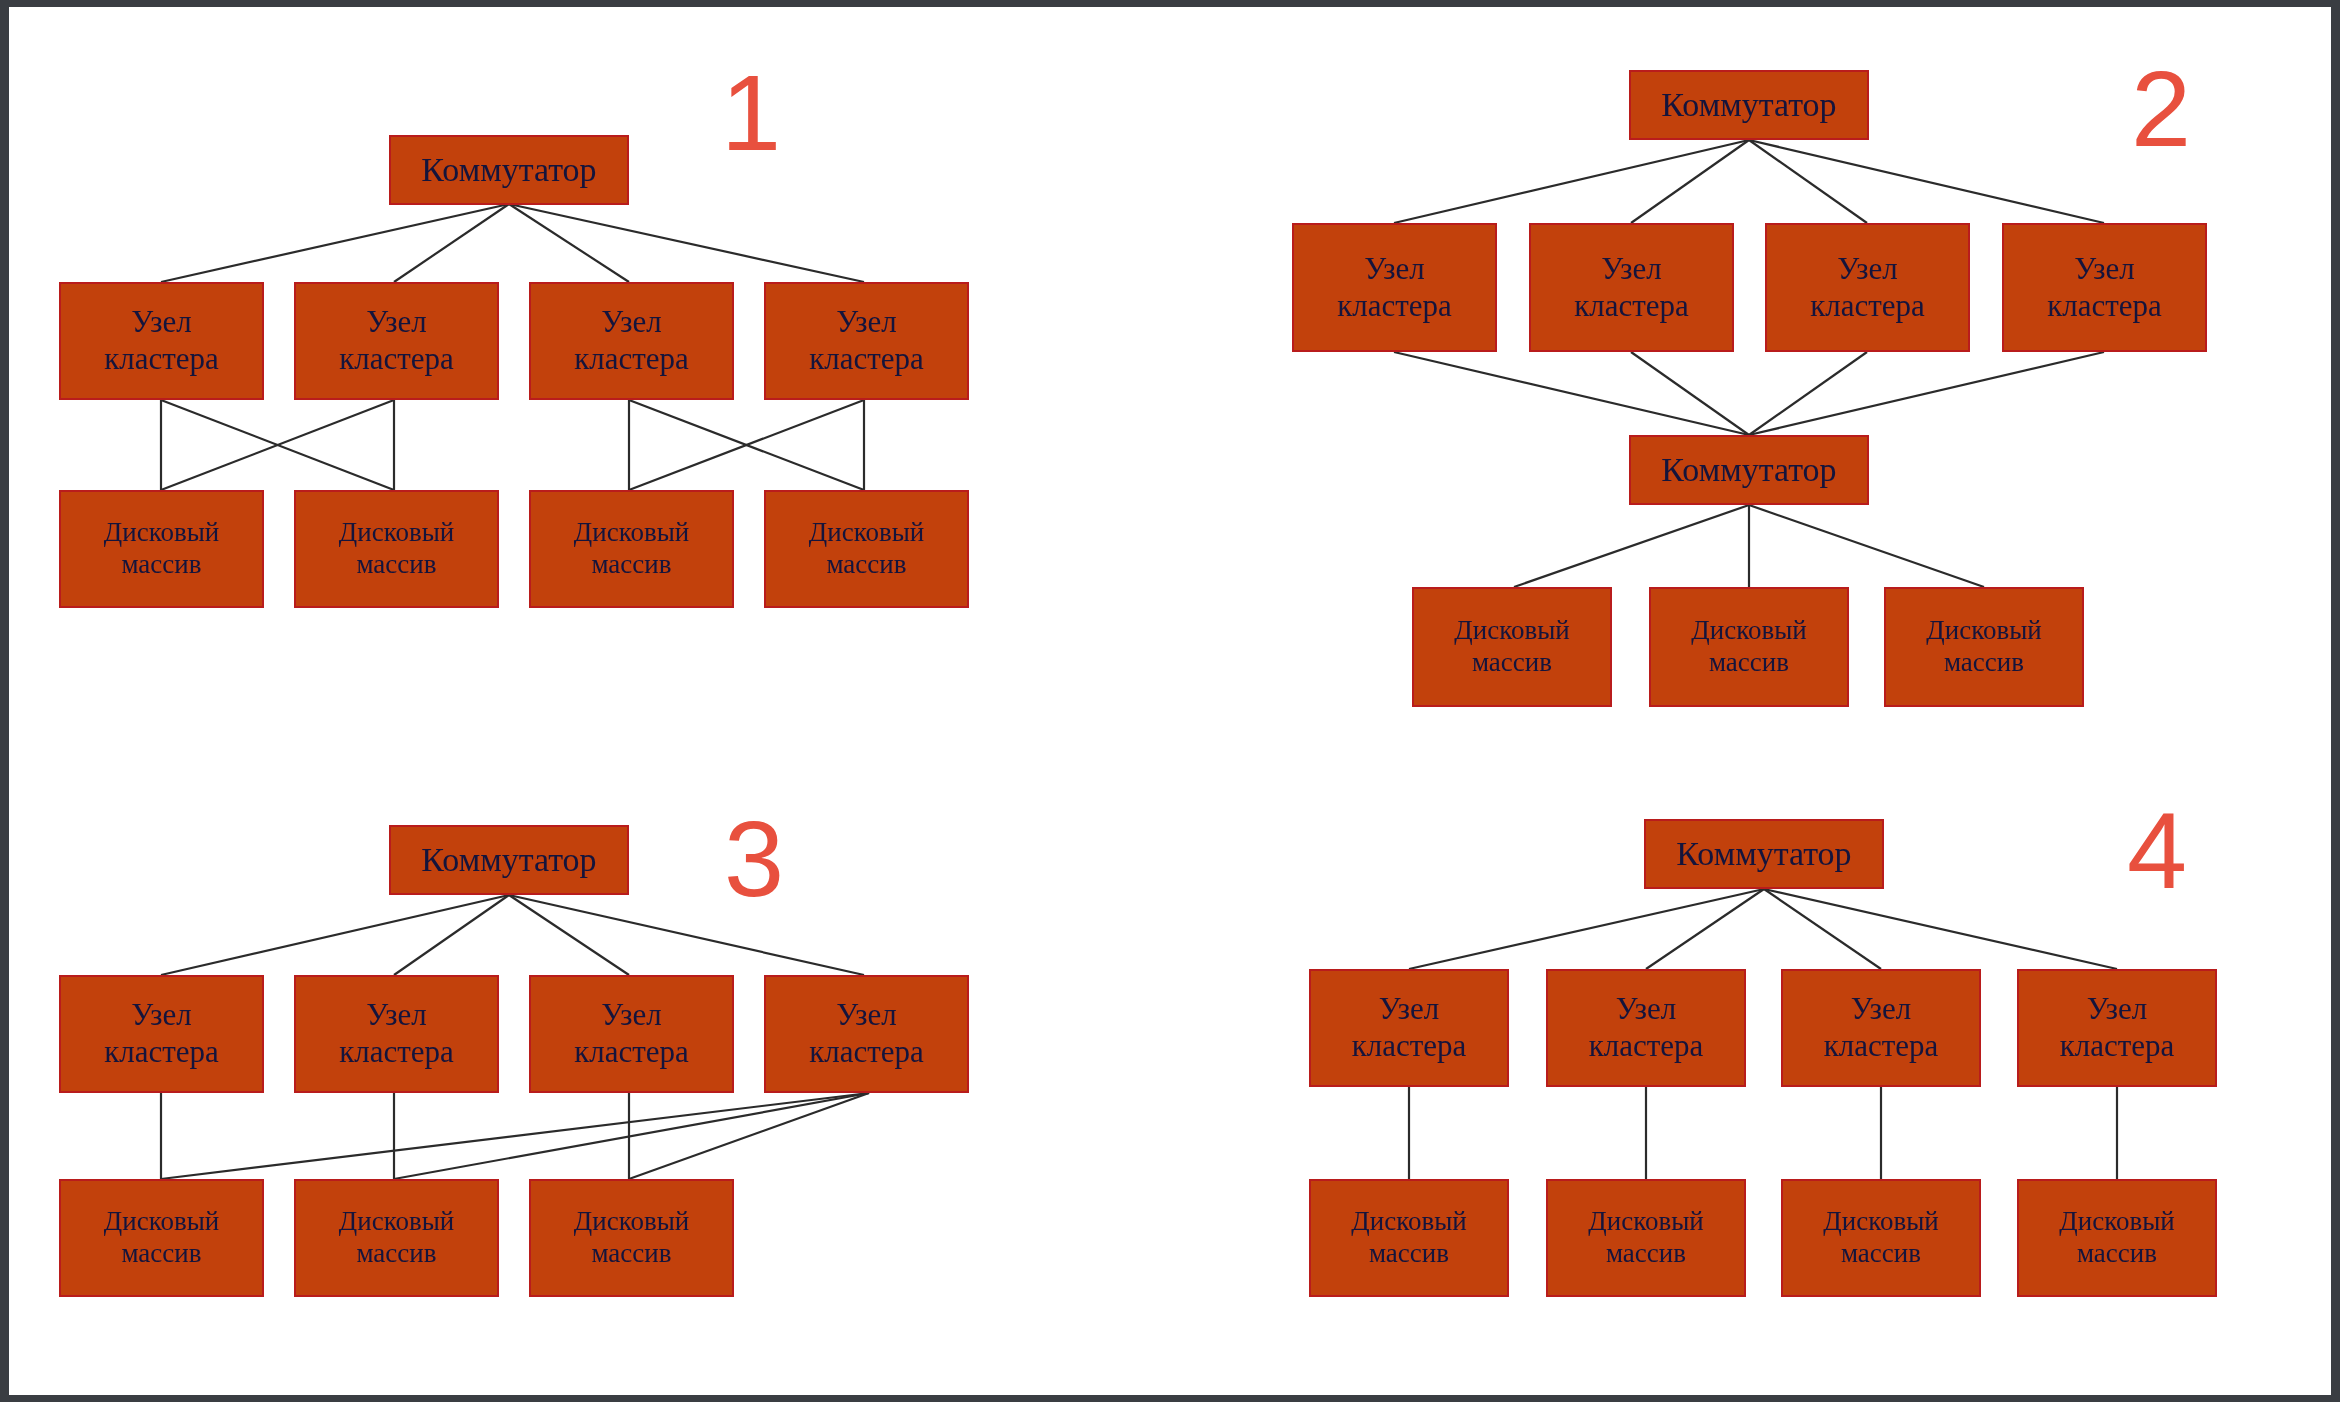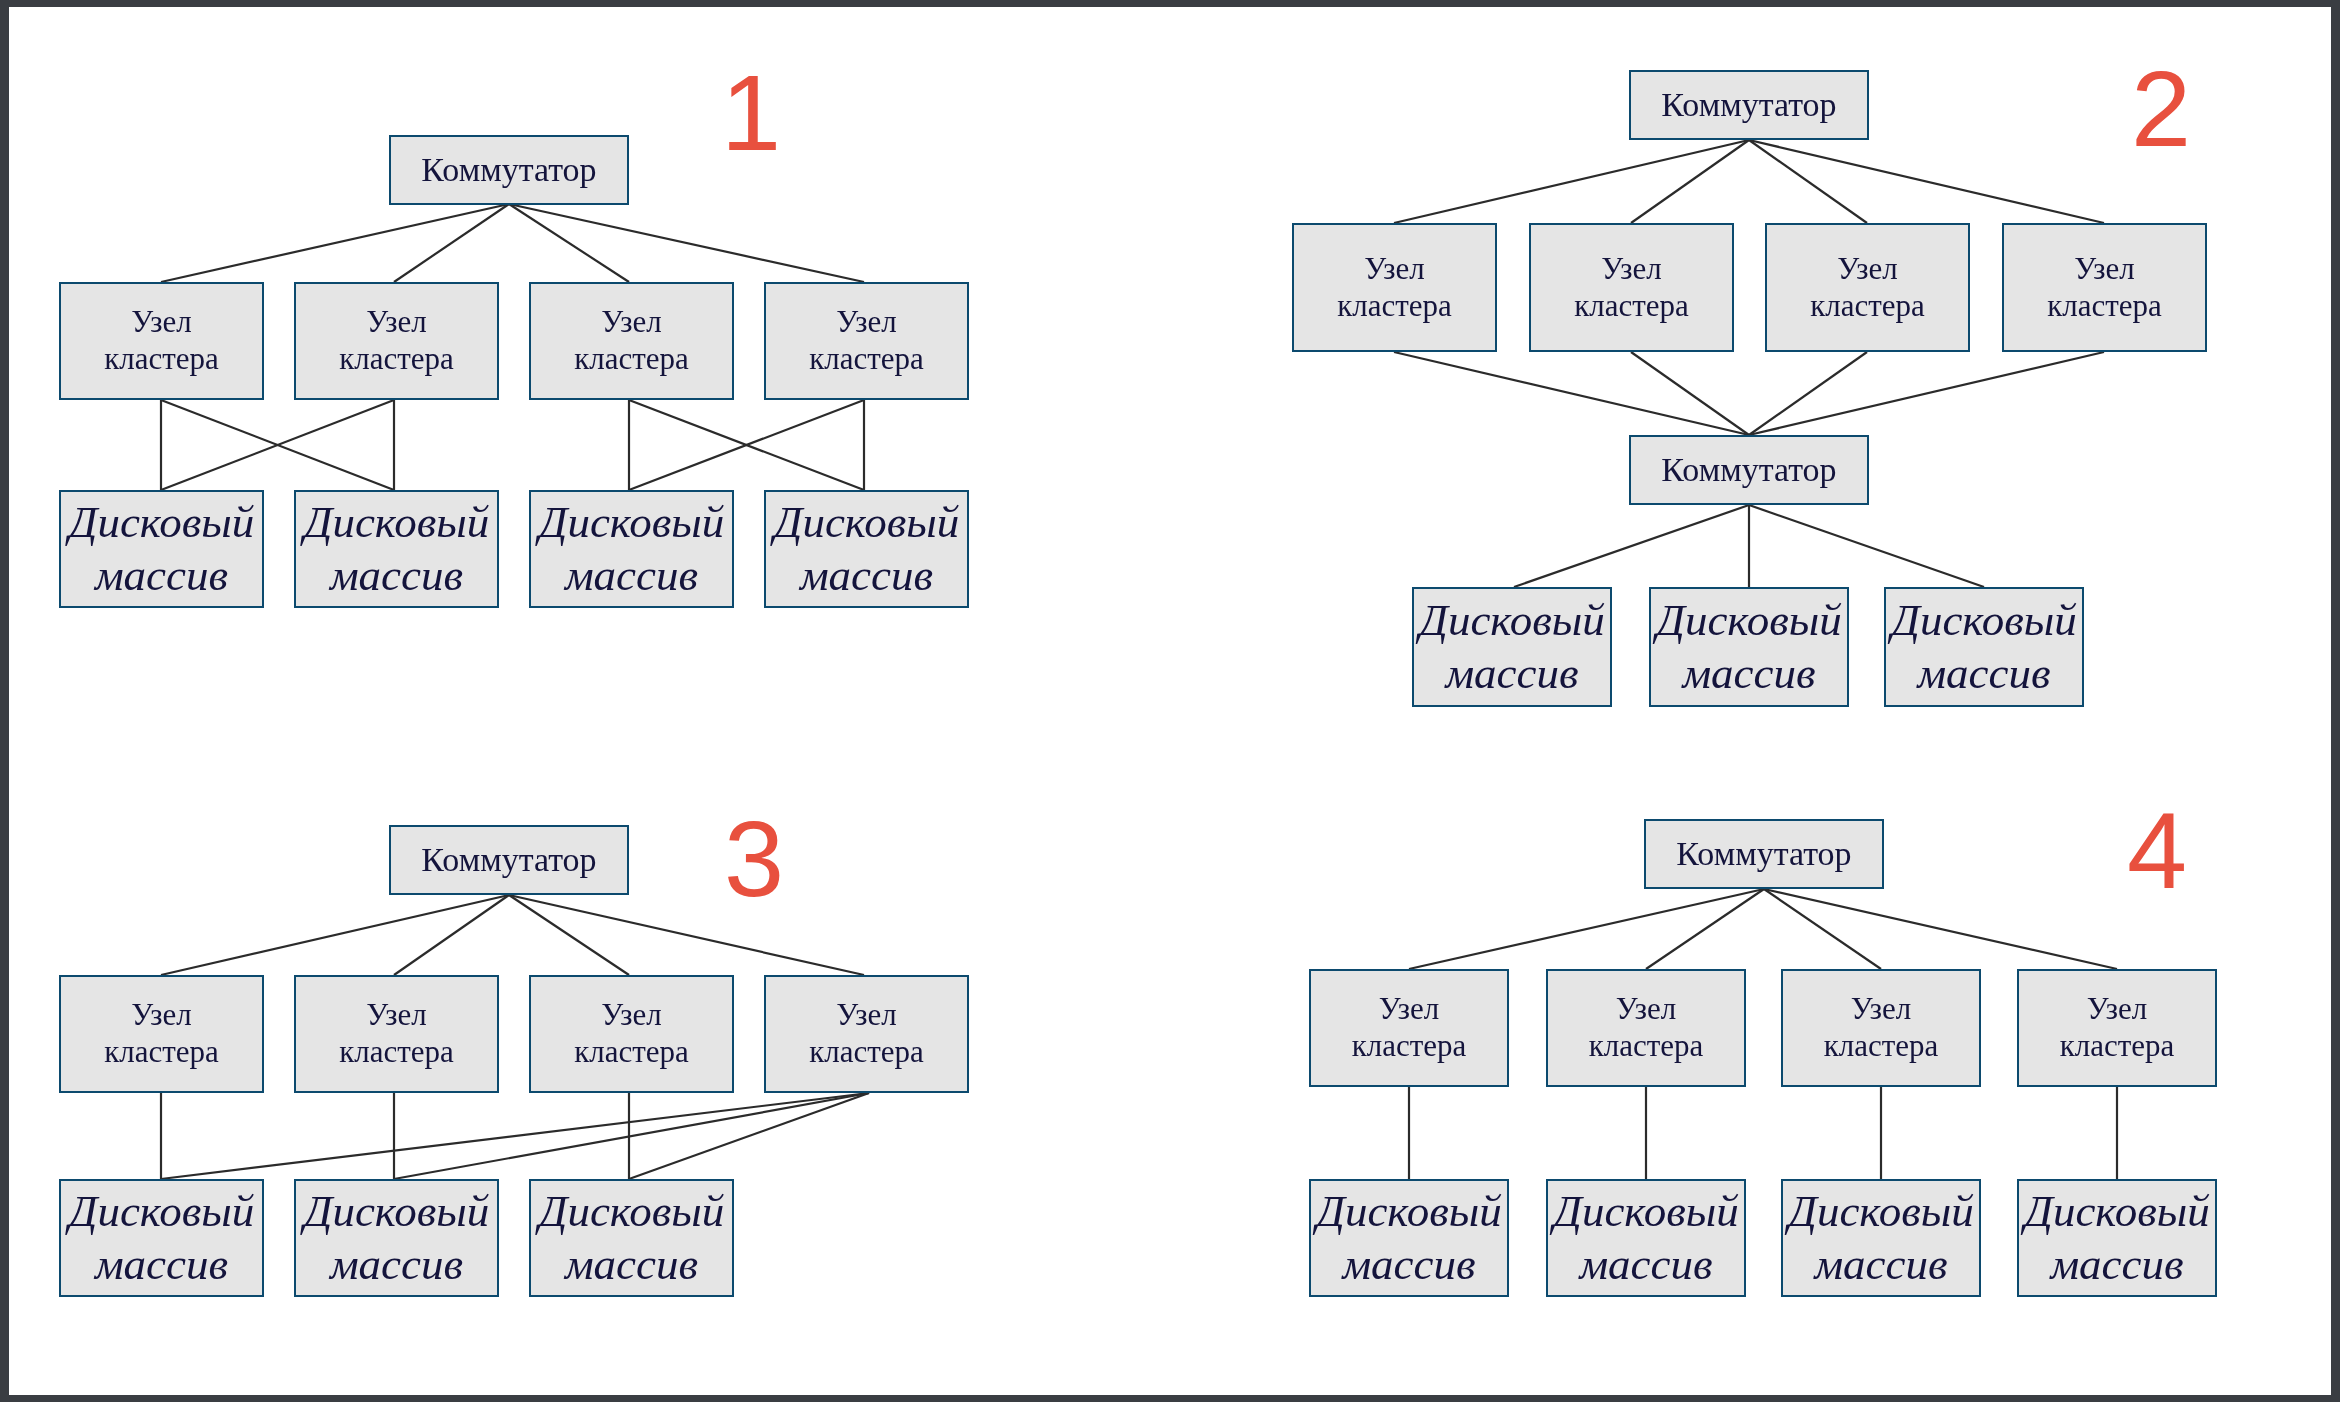--- a/index.html
+++ b/index.html
@@ -14,34 +14,34 @@
     border-left:9px solid #3a3d42;
     border-right:9px solid #3a3d42;
     border-top:7px solid #3a3d42;
     border-bottom:7px solid #3a3d42;
     box-sizing:border-box;
   }
   #canvas{position:absolute;left:0;top:0;width:2340px;height:1402px;}
   .quad{position:absolute;}
   .node{
     position:absolute;
-    border:2px solid #0c4a6e;
-    background:#e5e5e5;
+    border:2px solid #b91c1c;
+    background:#c2410c;
     box-sizing:border-box;
     display:flex;flex-direction:column;
     align-items:center;justify-content:center;
     line-height:1.18;
     color:#14143c;
     z-index:5;
     text-align:center;
   }
   .node .ln{display:block;white-space:nowrap;}
   .sw{font-size:34px;}
   .cn{font-size:31px;}
-  .da{font-size:45px;font-style:italic;}
+  .da{font-size:27px;}
   .num{
     position:absolute;
     color:#e8503e;
     font-family:"Liberation Sans","DejaVu Sans",sans-serif;
     font-size:108px;
     font-weight:400;
     line-height:1;
     z-index:6;
   }
   svg.edges{position:absolute;left:0;top:0;width:2340px;height:1402px;overflow:visible;pointer-events:none;z-index:1;}

